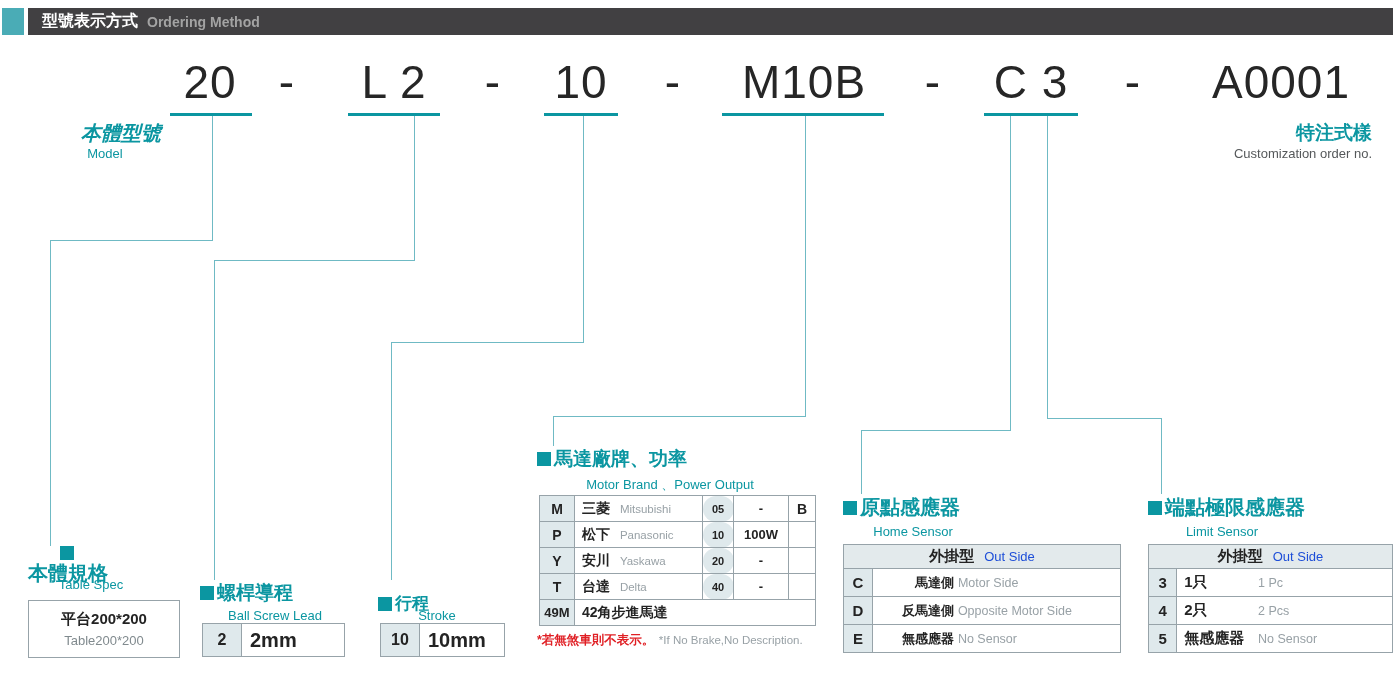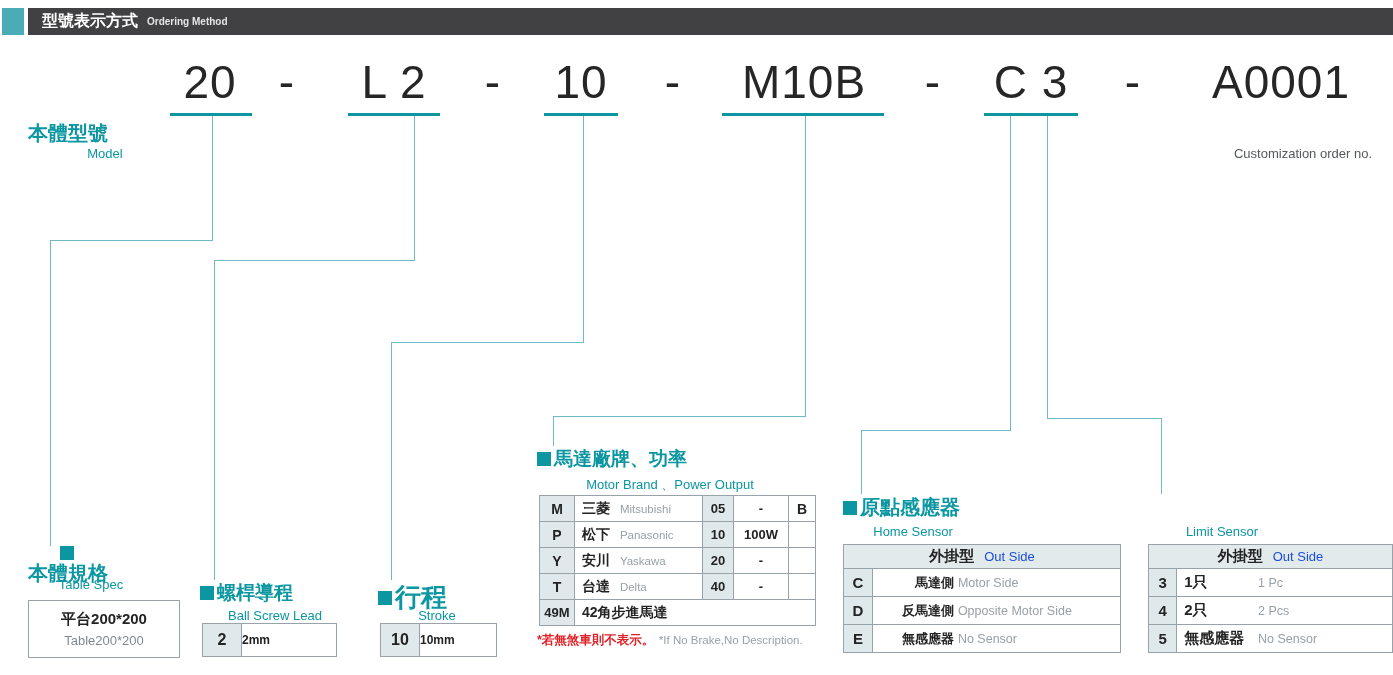--- a/index.html
+++ b/index.html
@@ -12,21 +12,21 @@
     --gray:#98a1a6;
     --shade:#dfe9ec;
     --border:#97a3a9;
   }
 
   
   .hdr-accent{position:absolute;left:2px;top:8px;width:22px;height:27px;background:#4aacb6;}
   .hdr-bar{position:absolute;left:28px;top:8px;width:1365px;height:27px;background:#414042;
            display:flex;align-items:center;gap:9px;padding-left:14px;box-sizing:border-box;}
   .hdr-zh{color:#ffffff;font-weight:bold;font-size:16px;}
-  .hdr-en{color:#e5e5e5;font-weight:bold;font-size:10px;}
+  .hdr-en{color:#a3a3a3;font-weight:bold;font-size:14px;}
 
   
   .seg{position:absolute;top:57px;font-size:46px;color:#262626;text-align:center;letter-spacing:1px;line-height:1.1;}
   .ul{position:absolute;top:113px;height:3px;background:var(--teal);}
   .ll{position:absolute;background:var(--line);}
 
   
   .lbl-zh{position:absolute;color:var(--teal);font-weight:bold;font-size:20px;}
   .lbl-en{position:absolute;color:var(--teal);font-size:13px;}
   .lbl-en-dark{position:absolute;color:#55585a;font-size:13px;}
@@ -47,27 +47,27 @@
 
   
   .spec-box{position:absolute;left:28px;top:600px;width:150px;height:56px;border:1px solid var(--border);
             display:flex;flex-direction:column;justify-content:center;align-items:center;gap:4px;background:#fff;}
   .spec-zh{font-weight:bold;font-size:15px;color:var(--dark);}
   .spec-en{font-size:13px;color:#808a8e;}
 
   
   .mini td{height:32px;}
   .mini .c1{width:38px;font-size:16px;}
-  .mini .c2{width:94px;font-size:12px;font-weight:bold;padding-left:0;}
+  .mini .c2{width:94px;font-size:20px;font-weight:bold;padding-left:8px;}
 
   
   .motor td{height:25px;}
   .motor .mc1{width:34px;font-size:14px;}
   .motor .mc2{width:120px;}
-  .motor .mc3{width:30px;font-size:13px;}
+  .motor .mc3{width:30px;font-size:11px;border-radius:13px;}
   .motor .mc4{width:54px;font-size:13px;}
   .motor .mc5{width:26px;font-size:14px;}
   .motor .brand-zh{display:inline-block;min-width:34px;font-size:14px;}
   .motor .brand-en{font-size:11.5px;}
   .foot{position:absolute;white-space:nowrap;}
   .foot .red{color:#e01f24;font-size:12.5px;font-weight:bold;}
   .foot .gry{color:var(--gray);font-size:11.5px;}
 
   
   .sensor td{height:27px;}
@@ -101,22 +101,23 @@
   <div class="seg" style="left:976px;width:110px;">C 3</div>
   <div class="seg" style="left:1118px;width:30px;">-</div>
   <div class="seg" style="left:1192px;width:178px;">A0001</div>
 
   <div class="ul" style="left:170px;width:82px;"></div>
   <div class="ul" style="left:348px;width:92px;"></div>
   <div class="ul" style="left:544px;width:74px;"></div>
   <div class="ul" style="left:722px;width:162px;"></div>
   <div class="ul" style="left:984px;width:94px;"></div>
 
-  <div class="lbl-zh" style="left:28px;top:120px;width:130px;">本體型號</div>
+  <div class="lbl-zh" style="left:56px;top:120px;width:130px;text-align:center;font-style:italic;">本體型號</div>
   <div class="lbl-en" style="left:40px;top:146px;width:130px;text-align:center;">Model</div>
+  <div class="lbl-zh" style="left:1216px;top:120px;width:156px;text-align:right;font-size:19px;">特注式樣</div>
   <div class="lbl-en-dark" style="left:1200px;top:146px;width:172px;text-align:right;">Customization order no.</div>
 
   <div class="ll" style="left:212px;top:116px;width:1px;height:124px;"></div>
   <div class="ll" style="left:50px;top:240px;width:163px;height:1px;"></div>
   <div class="ll" style="left:50px;top:240px;width:1px;height:306px;"></div>
 
   <div class="ll" style="left:414px;top:116px;width:1px;height:144px;"></div>
   <div class="ll" style="left:214px;top:260px;width:201px;height:1px;"></div>
   <div class="ll" style="left:214px;top:260px;width:1px;height:320px;"></div>
 
@@ -153,21 +154,21 @@
   <div class="sub" style="left:200px;top:608px;width:150px;">Ball Screw Lead</div>
   <table class="mini" style="left:202px;top:623px;">
     <tbody>
         <tr>
       <td class="code-cell c1">2</td>
       <td class="c2">2mm</td>
     </tr>
   </tbody>
     </table>
 
-  <div class="sec-h" style="left:378px;top:580px;font-size:26px;text-align:center;">
+  <div class="sec-h" style="left:378px;top:592px;font-size:17px;text-align:center;">
     <span class="sq"></span>
     <span>行程</span>
   </div>
   <div class="sub" style="left:378px;top:608px;width:118px;">Stroke</div>
   <table class="mini" style="left:380px;top:623px;">
     <tbody>
         <tr>
       <td class="code-cell c1">10</td>
       <td class="c2" style="width:76px;">10mm</td>
     </tr>
@@ -264,20 +265,24 @@
     <tr>
       <td class="code-cell sc1">E</td>
       <td class="left-cell">
         <span class="szh">無感應器</span>
         <span class="sen">No Sensor</span>
       </td>
     </tr>
   </tbody>
     </table>
 
+  <div class="sec-h" style="left:1148px;top:494px;">
+    <span class="sq"></span>
+    <span>端點極限感應器</span>
+  </div>
   <div class="sub" style="left:1152px;top:524px;width:140px;">Limit Sensor</div>
   <table class="sensor" style="left:1148px;top:544px;">
     <tbody>
         <tr>
       <td class="hrow" colspan="2">
         <span class="h-zh">外掛型</span>
         <span class="h-en">Out Side</span>
       </td>
     </tr>
     <tr>

